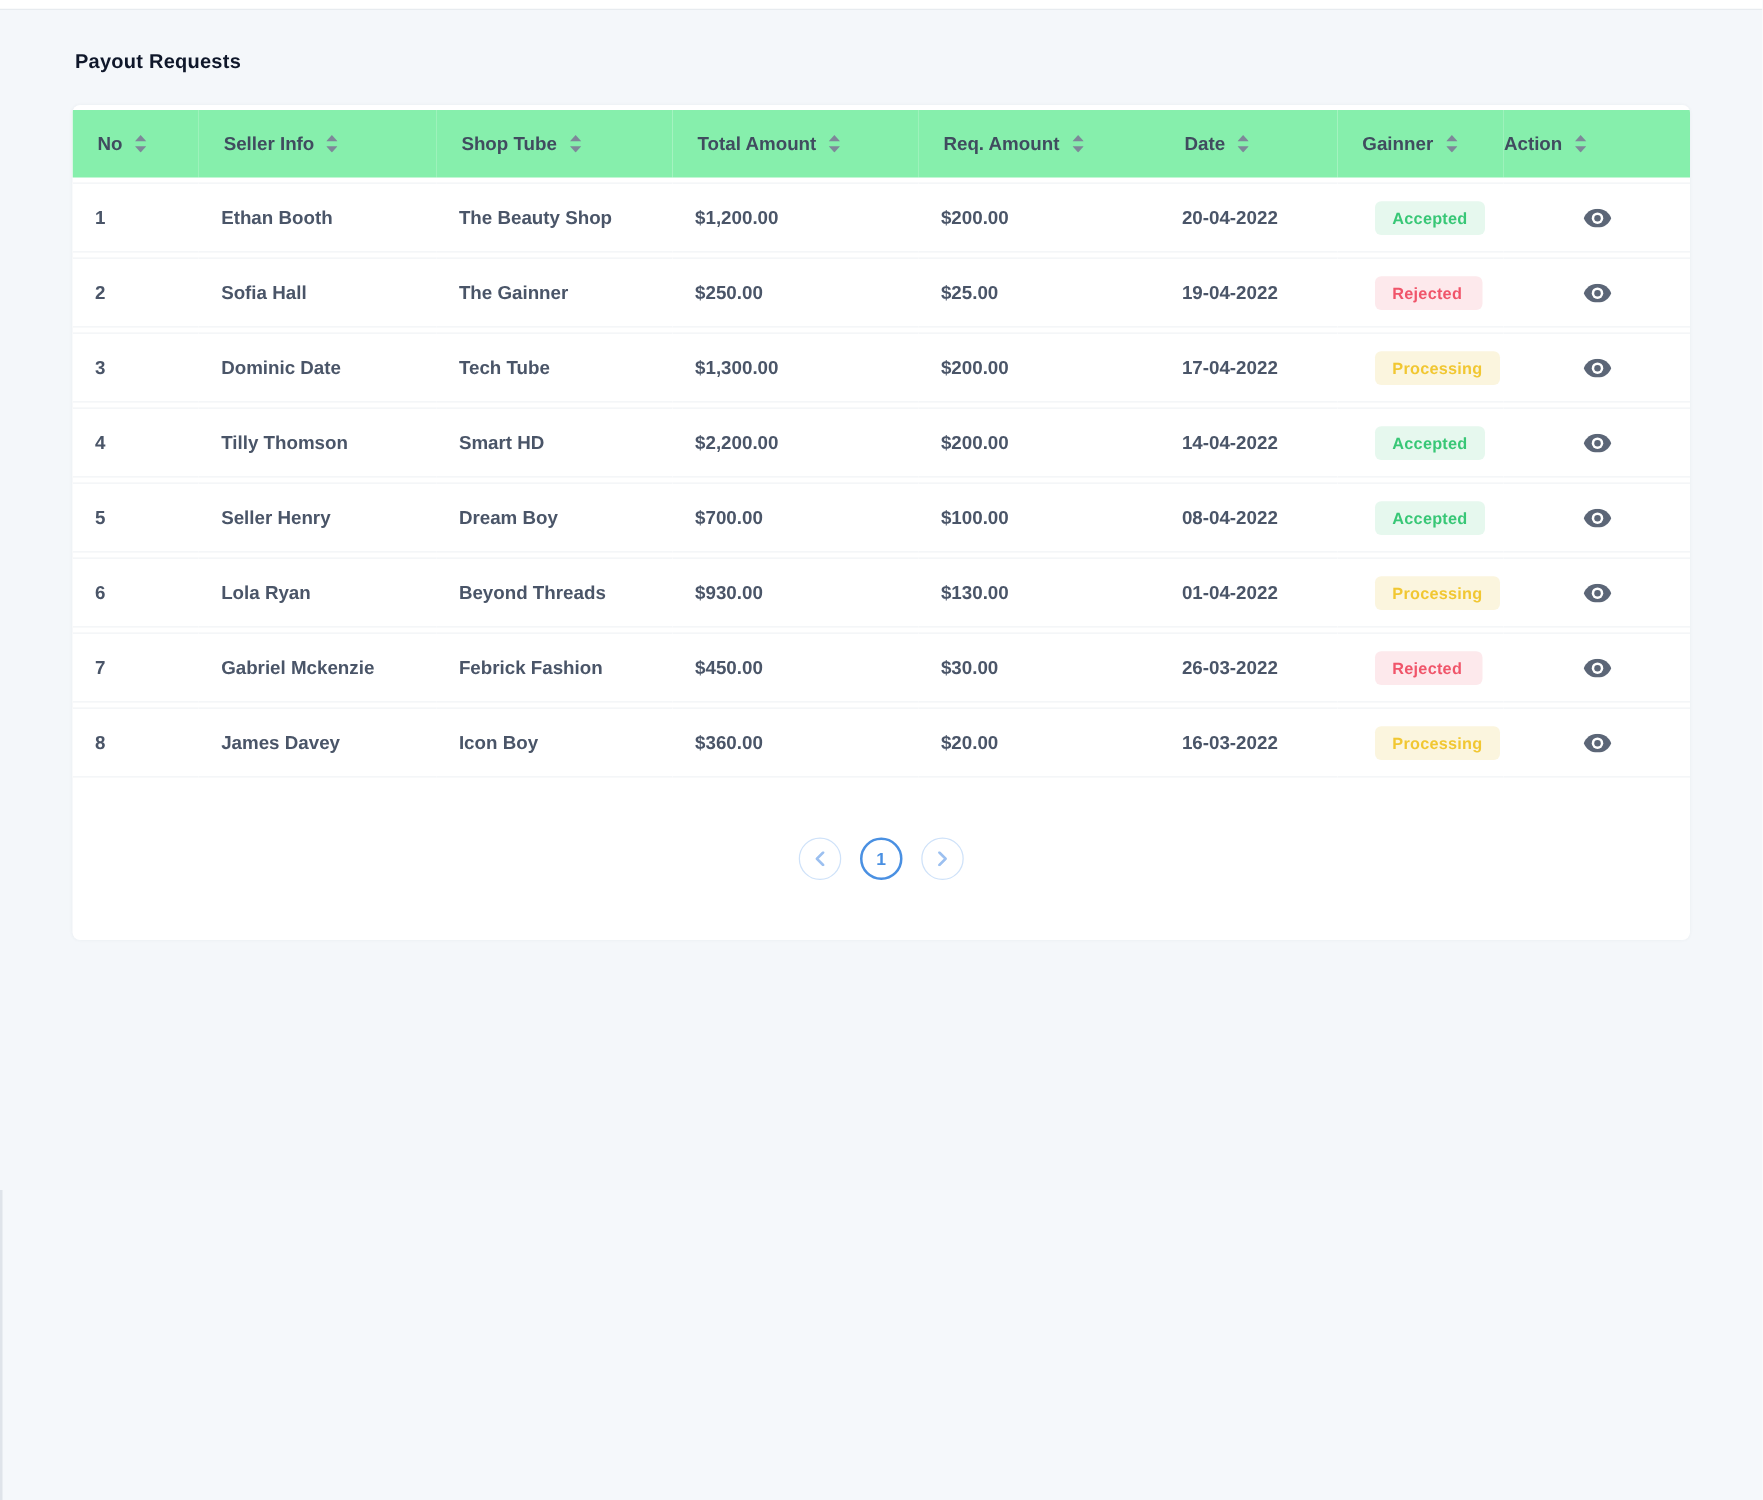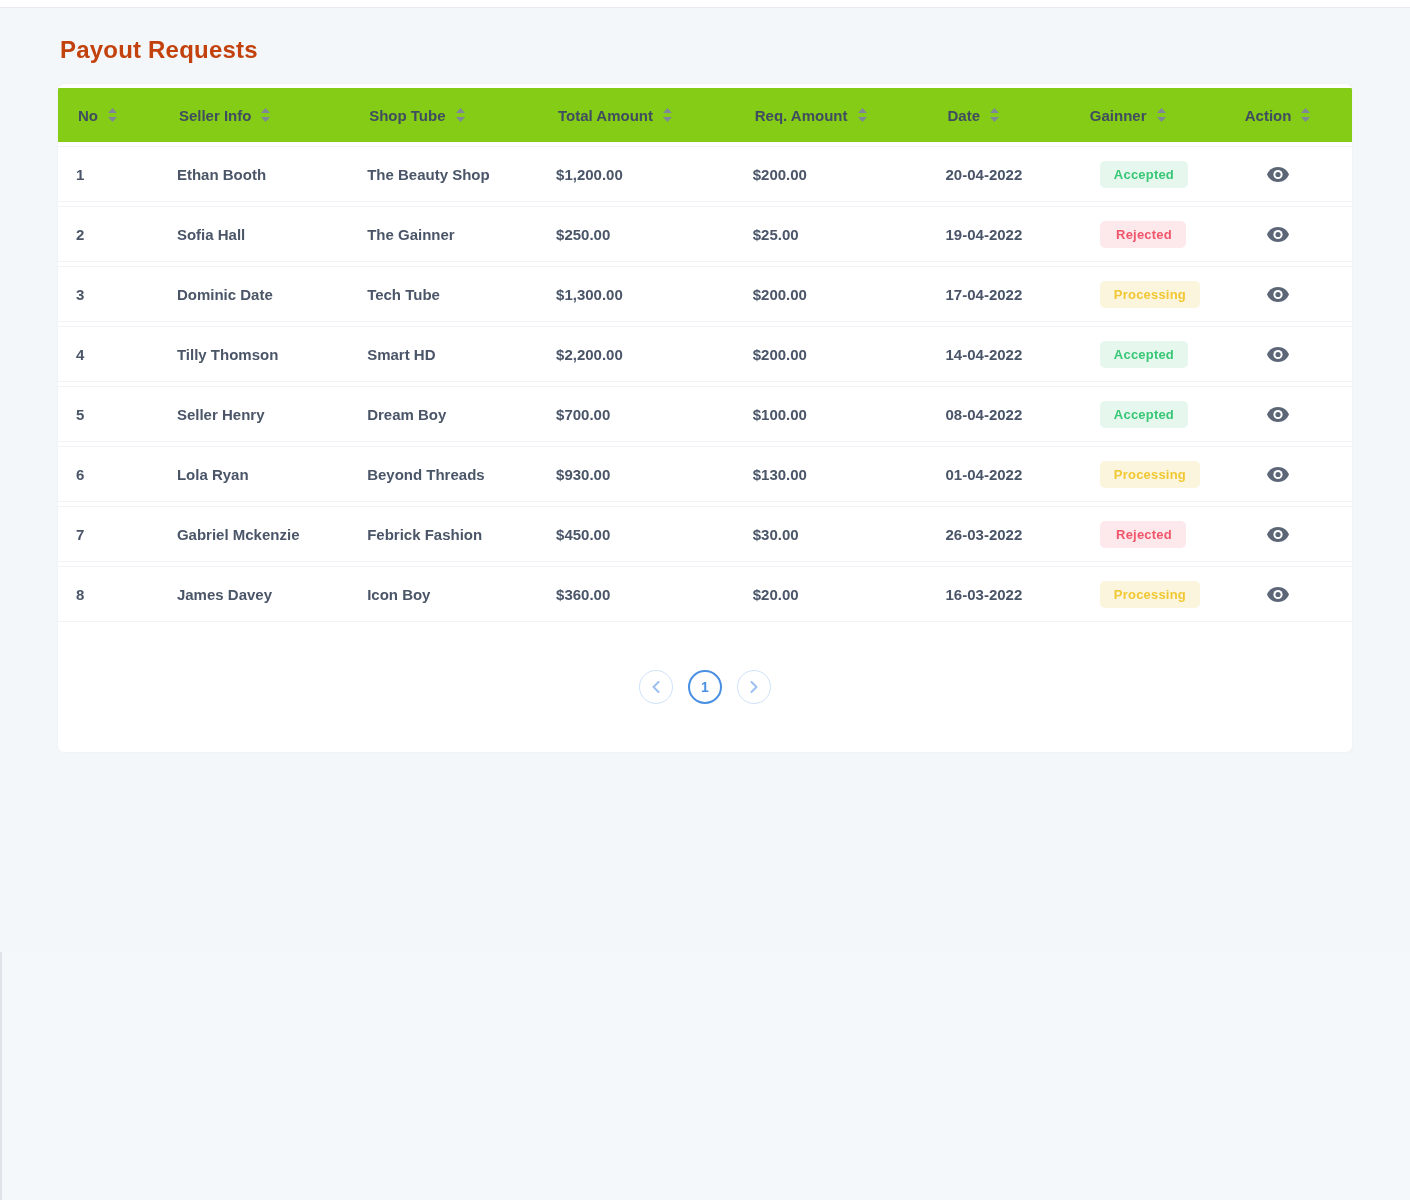--- a/index.html
+++ b/index.html
@@ -7,59 +7,59 @@
   body {
     background: #f4f7fa;
     font-family: "Liberation Sans", "DejaVu Sans", sans-serif;
   }
   .top-strip {
     height: 8px; background: #ffffff; border-bottom: 1px solid #e7ebef;
   }
   .content { padding: 0 58px; height: 914px; }
   .page-title {
     margin: 30px 0 22px 2px;
-    font-size: 24px; line-height: 24px; font-weight: bold;
-    color: #c2410c; letter-spacing: 0.2px;
+    font-size: 16px; line-height: 24px; font-weight: bold;
+    color: #0f172a; letter-spacing: 0.2px;
   }
   .card {
     background: #ffffff; border-radius: 6px; overflow: hidden;
     box-shadow: 0 0 3px rgba(30,50,80,0.05);
     padding-bottom: 48px;
   }
   table.payout-table {
     width: 100%; border-collapse: separate; border-spacing: 0 4px;
     table-layout: fixed;
   }
   thead th {
-    background: #84cc16; height: 54px;
+    background: #86efac; height: 54px;
     font-size: 15px; font-weight: bold; color: #404c5f;
     text-align: left; padding-left: 20px; cursor: pointer;
     white-space: nowrap;
   }
-  thead th.center { text-align: center; padding-left: 0; margin-top: 28px; }
+  thead th.center { padding-left: 0; margin-top: 28px; }
   .th-inner { display: inline-flex; align-items: center; gap: 10px; }
   .sort-glyph { flex: 0 0 auto; display: inline-block; }
   col.c-no     { width: 7.8%; }
   col.c-seller { width: 14.7%; }
   col.c-shop   { width: 14.6%; }
   col.c-total  { width: 15.2%; }
   col.c-req    { width: 14.9%; }
   col.c-date   { width: 11.0%; }
   col.c-status { width: 10.3%; }
   col.c-action { width: 11.5%; }
   tbody td {
     height: 56px; background: #ffffff;
     border-top: 1px solid #f1f3f6; border-bottom: 1px solid #f1f3f6;
     font-size: 15px; font-weight: 600; color: #4a5568;
     padding-left: 18px; white-space: nowrap;
   }
   tbody td.status-cell { padding-left: 30px; }
   tbody td.action-cell { text-align: center; padding-left: 0; }
   .badge {
-    display: inline-block; min-width: 86px; text-align: right;
+    display: inline-block; min-width: 86px; text-align: left;
     padding: 6px 14px; border-radius: 5px;
     font-size: 13px; font-weight: bold; letter-spacing: 0.2px;
   }
   .eye-btn {
     background: transparent; border: none; cursor: pointer;
     display: inline-flex; align-items: center; justify-content: center;
     padding: 4px;
   }
   .pagination {
     margin-top: 44px;

